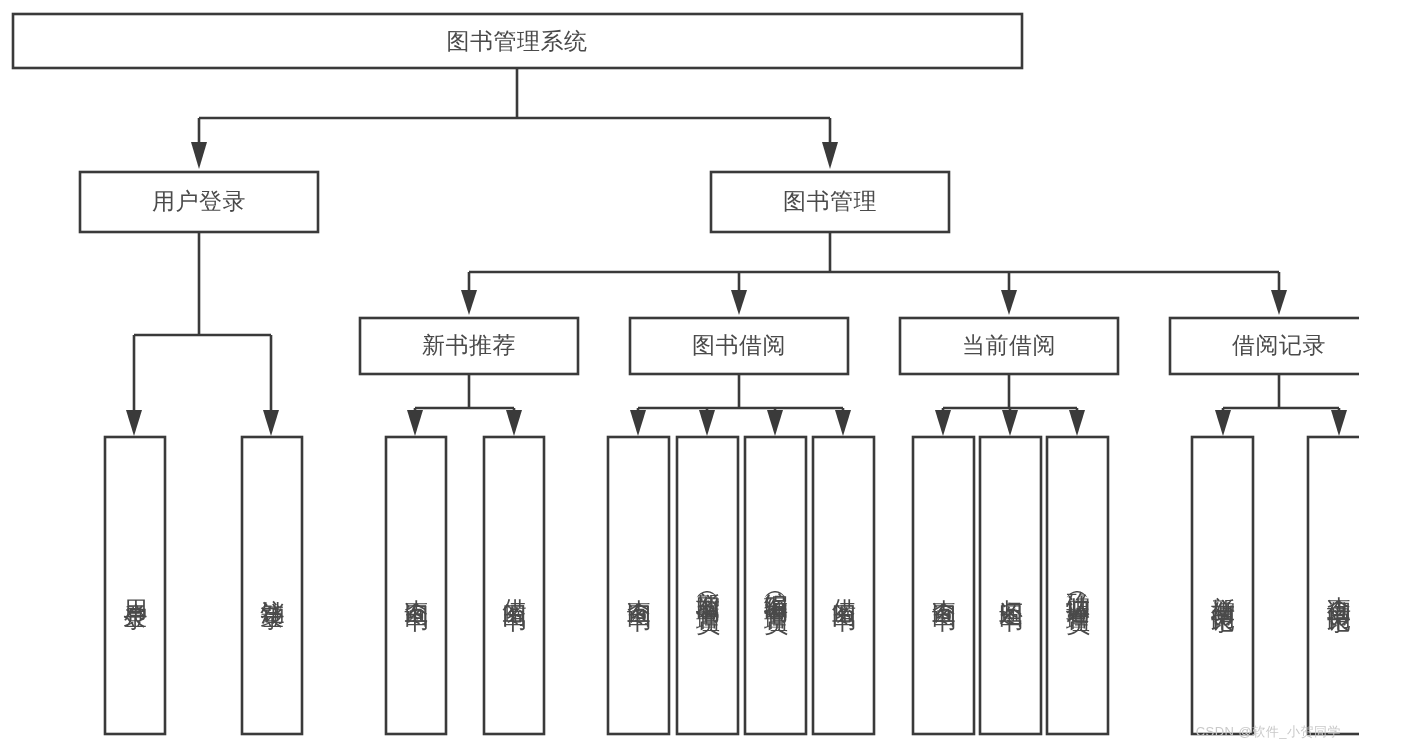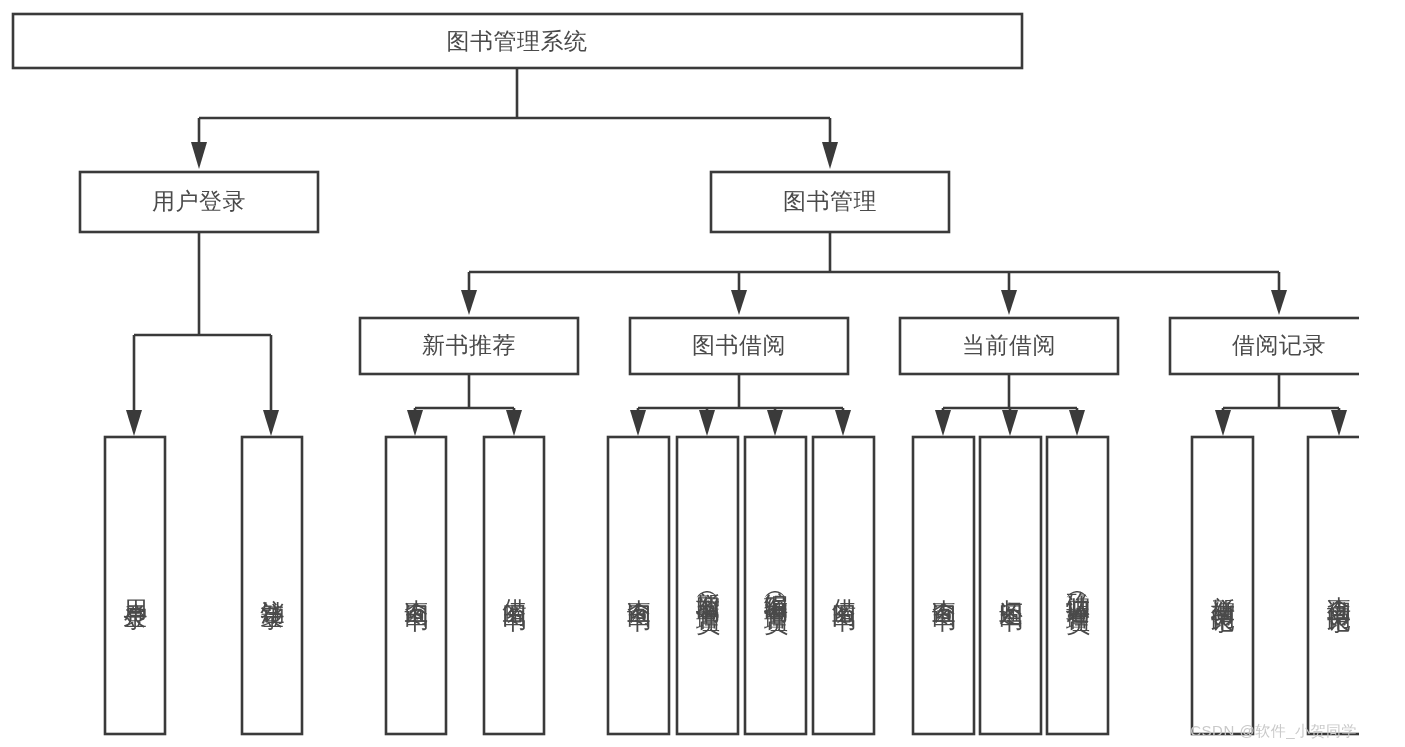--- a/index.html
+++ b/index.html
@@ -62,24 +62,24 @@
     font-family: "Liberation Sans", "DejaVu Sans", sans-serif;
     font-size: 24px;
     line-height: 1.12;
     color: #4a4a4a;
     letter-spacing: 3px;
     white-space: nowrap;
     text-align: center;
   }
   .watermark {
     position: absolute;
-    right: 2px;
+    right: 18px;
     bottom: 6px;
     font-family: "Liberation Sans", "DejaVu Sans", sans-serif;
-    font-size: 15px;
+    font-size: 13px;
     color: #c9c9c9;
     letter-spacing: 0.5px;
     user-select: none;
     white-space: nowrap;
   }
 </style>
 </head>
 <body>
 
 <div id="diagram-root">

